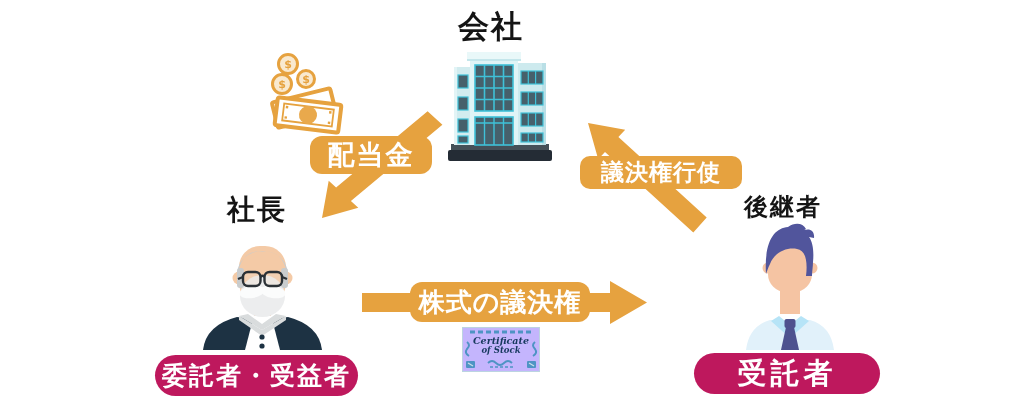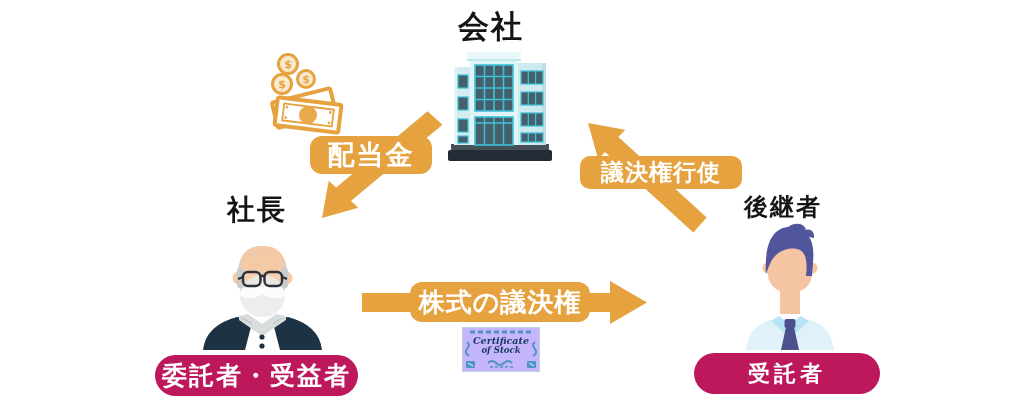--- a/index.html
+++ b/index.html
@@ -181,21 +181,21 @@
     <circle cx="28" cy="46" r="5.5" fill="#F5C4A3"></circle>
     <circle cx="72" cy="46" r="5.5" fill="#F5C4A3"></circle>
 
     <rect x="28" y="12" width="44" height="58" rx="18" fill="#F5C4A3"></rect>
 
     <path d="M26,52 C24,20 34,6 48,5 C55,0 63,1 66,7 L61,10 C68,5 75,8 74,16 L69,15
              C73,20 74,30 73,40 C73,45 72,49 72,54 L66,54 C68,38 65,28 57,27
              C46,25 34,31 30,42 C28,46 27,49 26,52 Z" fill="#51559C"></path>
   </svg>
 
-  <div class="badge" style="left:694px; top:353px; width:186px; height:41px; font-size:22px; letter-spacing:4px;">受託者</div>
+  <div class="badge" style="left:694px; top:353px; width:186px; height:41px; font-size:29px; letter-spacing:4px;">受託者</div>
 
   <div class="certificate">
     <svg width="78" height="45" viewBox="0 0 78 45" style="position:absolute;left:0;top:0;">
       <g stroke="#4E94C4" fill="none">
         <path d="M8,5 H70" stroke-width="3.2" stroke-dasharray="5 3"></path>
         <path d="M5,15 q4,3 0,7 q-3,4 2,7" stroke-width="2"></path>
         <path d="M73,15 q-4,3 0,7 q3,4 -2,7" stroke-width="2"></path>
         <path d="M26,36 q4,-4 8,0 t8,0 t8,0" stroke-width="1.8"></path>
         <path d="M28,40 H52" stroke-width="1.6" stroke-dasharray="3 2"></path>
       </g>

